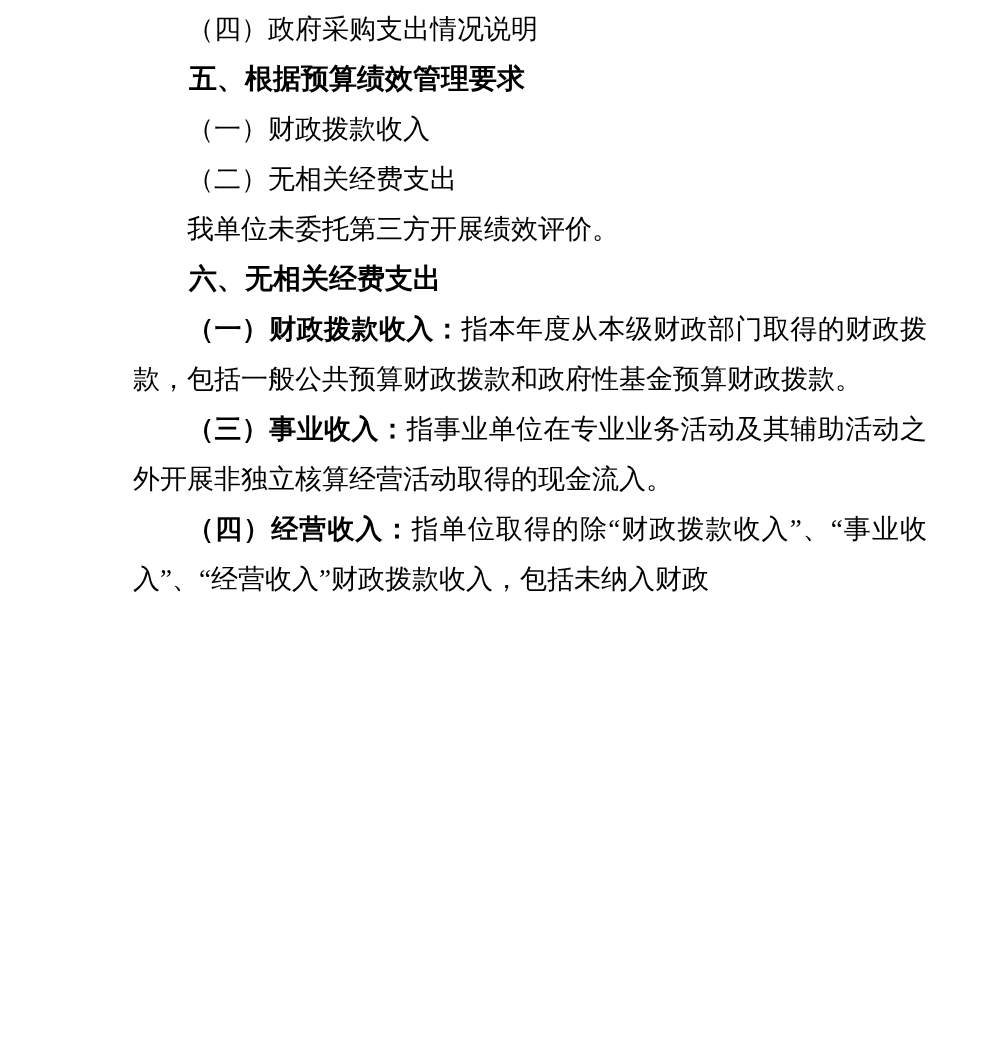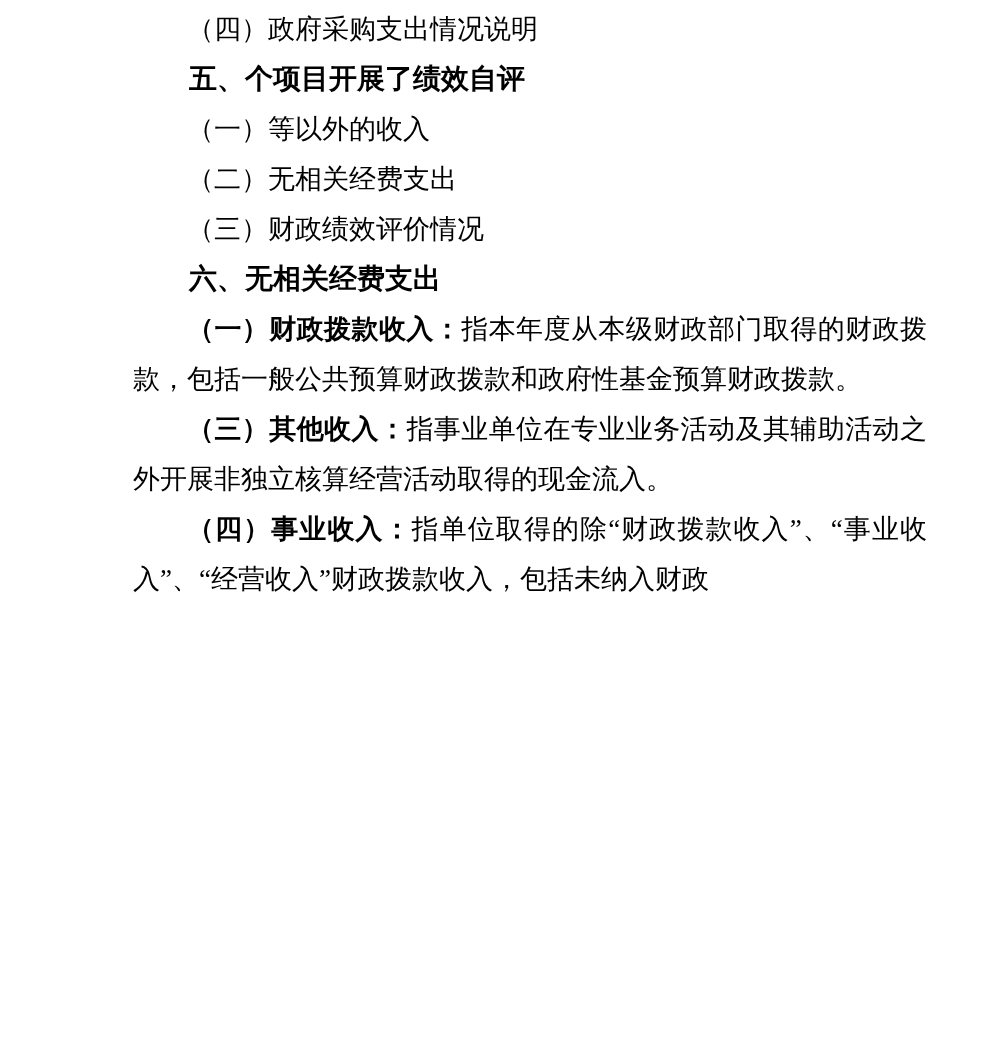--- a/index.html
+++ b/index.html
@@ -40,39 +40,39 @@
   }
 </style>
 </head>
 <body>
 
 <div class="page">
 
   <p class="para sub-heading">（四）政府采购支出情况说明</p>
 
 
-  <p class="para heading">五、个项目开展了绩效自评</p>
+  <p class="para heading">五、根据预算绩效管理要求</p>
 
-  <p class="para sub-heading">（一）等以外的收入</p>
+  <p class="para sub-heading">（一）财政拨款收入</p>
 
 
   <p class="para sub-heading">（二）无相关经费支出</p>
 
+  <p class="para">我单位未委托第三方开展绩效评价。</p>
 
-  <p class="para sub-heading">（三）财政绩效评价情况</p>
 
 
   <p class="para heading">六、无相关经费支出</p>
 
   <p class="para term">
     <span class="term-lead">（一）财政拨款收入：</span><span>指本年度从本级财政部门取得的财政拨款，包括一般公共预算财政拨款和政府性基金预算财政拨款。</span>
   </p>
 
 
   <p class="para term">
-    <span class="term-lead">（三）其他收入：</span><span>指事业单位在专业业务活动及其辅助活动之外开展非独立核算经营活动取得的现金流入。</span>
+    <span class="term-lead">（三）事业收入：</span><span>指事业单位在专业业务活动及其辅助活动之外开展非独立核算经营活动取得的现金流入。</span>
   </p>
 
   <p class="para term">
-    <span class="term-lead">（四）事业收入：</span><span>指单位取得的除“财政拨款收入”、“事业收入”、“经营收入”财政拨款收入，包括未纳入财政</span>
+    <span class="term-lead">（四）经营收入：</span><span>指单位取得的除“财政拨款收入”、“事业收入”、“经营收入”财政拨款收入，包括未纳入财政</span>
   </p>
 
 </div>
 
 </body></html>

